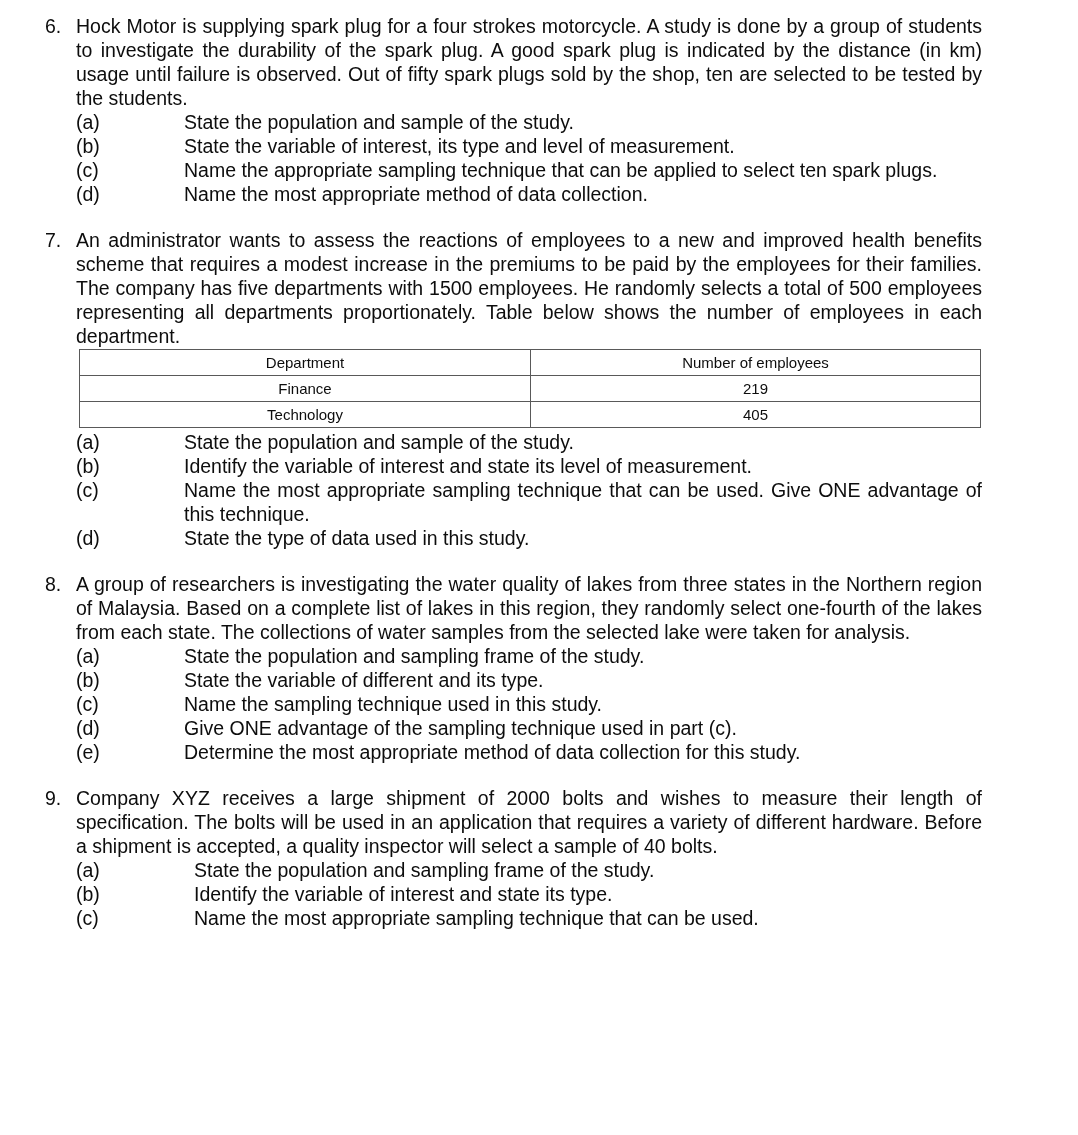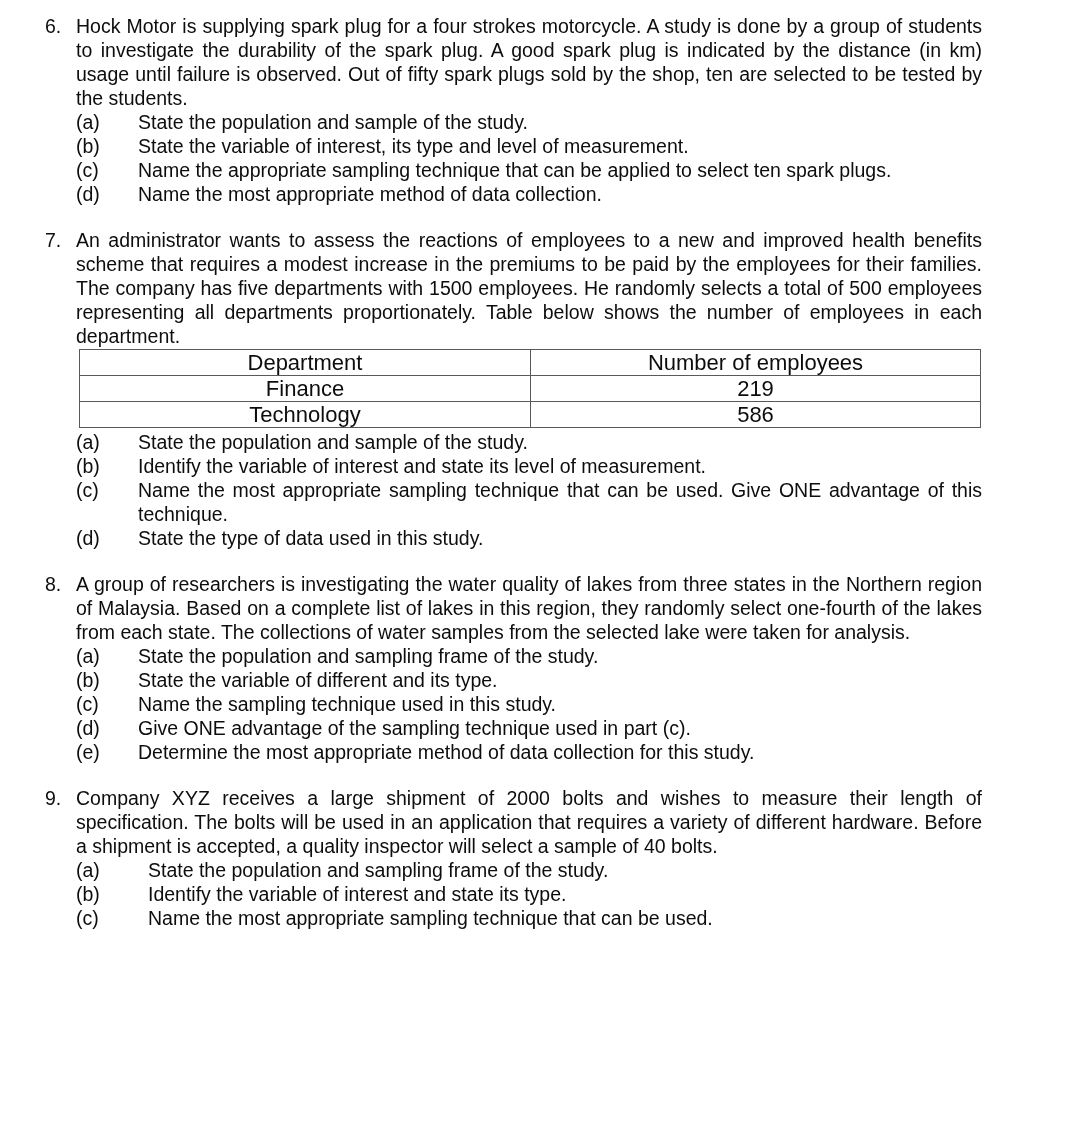--- a/index.html
+++ b/index.html
@@ -65,41 +65,42 @@
   }
   .sub-label {
     flex: 0 0 auto;
     width: 62px;
   }
   .subparts.wide .sub-label { width: 72px; }
   .sub-text {
     flex: 1 1 auto;
     min-width: 0;
     text-align: left;
+    margin-left: 46px;
   }
   .subparts.justified .sub-text {
     text-align: justify;
     text-justify: inter-word;
   }
 
   
   .dept-table {
     width: 901px;
     border-collapse: collapse;
     margin: 1px 0 2px 3px;
     table-layout: fixed;
   }
   .dept-table td {
     border: 1px solid #595959;
     height: 25px;
     padding: 0 4px;
     text-align: center;
     vertical-align: middle;
     line-height: 23px;
-    font-size: 22px;
+    font-size: 15px;
   }
   .dept-table .col-dept { width: 451px; }
   .dept-table .col-num  { width: 450px; }
 </style>
 </head>
 <body>
 
 <div class="page">
 
   <div class="question">
@@ -141,21 +142,21 @@
           <tr>
             <td>Department</td>
             <td>Number of employees</td>
           </tr>
           <tr>
             <td>Finance</td>
             <td>219</td>
           </tr>
           <tr>
             <td>Technology</td>
-            <td>586</td>
+            <td>405</td>
           </tr>
         </tbody>
       </table>
 
       <ul class="subparts justified">
         <li class="subpart">
           <span class="sub-label">(a)</span>
           <span class="sub-text">State the population and sample of the study.</span>
         </li>
         <li class="subpart">

